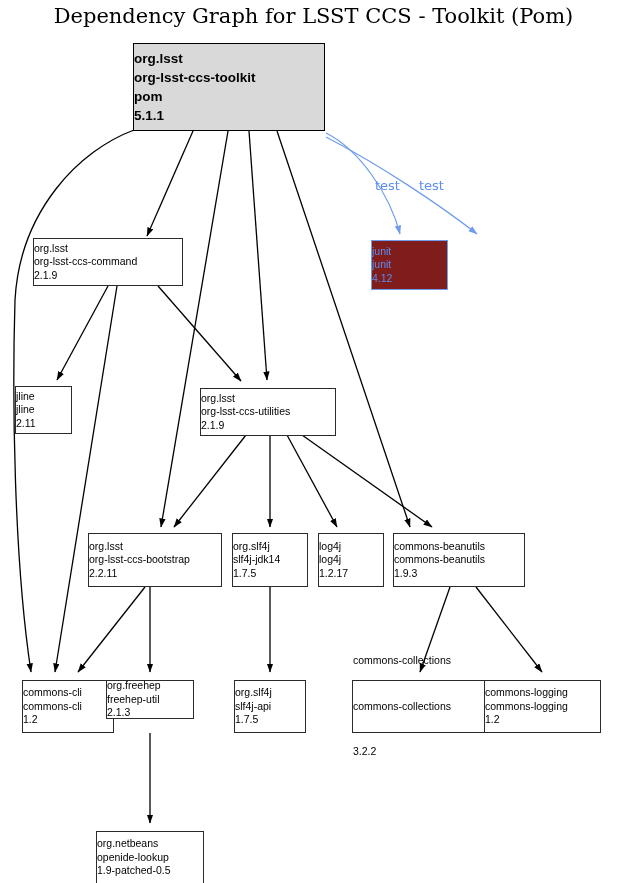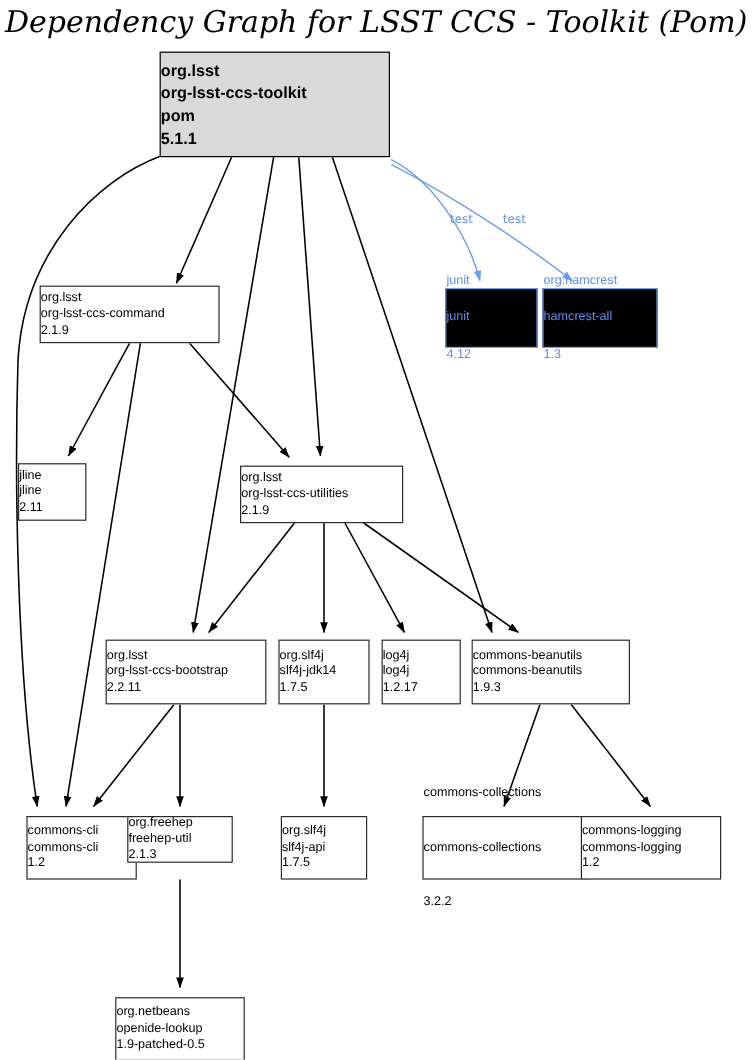--- a/index.html
+++ b/index.html
@@ -26,25 +26,24 @@
     width: 627px;
     height: 883px;
   }
   .title {
     position: absolute;
     left: 0;
     top: 4px;
     width: 627px;
     text-align: center;
     font-family: "DejaVu Serif", serif;
-    font-size: 25px;
+    font-size: 21px;
     color: #000000;
     letter-spacing: 0px;
     white-space: nowrap;
-    font-style: italic;
   }
   .node {
     position: absolute;
     box-sizing: border-box;
     background: #ffffff;
     border: 1.4px solid #2b2b2b;
     display: flex;
     flex-direction: column;
     align-items: flex-start;
     justify-content: center;
@@ -58,30 +57,29 @@
   .node.root {
     background: #d9d9d9;
     border: 1.6px solid #000000;
     font-size: 13.5px;
     line-height: 19px;
     font-weight: bold;
   }
   .node.test-node {
     border: 1.4px solid #6f9ceb;
     color: #5b8def;
-    background: #000000;
-    gap: 17px;
+    background: #7f1d1d;
   }
   .node .ln {
     display: block;
   }
   .edge-label {
     position: absolute;
     font-family: "DejaVu Sans", sans-serif;
-    font-size: 10px;
+    font-size: 13px;
     color: #5b8def;
     white-space: nowrap;
   }
 </style>
 </head>
 <body>
 
 <div id="graph-root">
 
   <div class="title">Dependency Graph for LSST CCS - Toolkit (Pom)</div>
@@ -152,25 +150,20 @@
 
   <div class="edge-label" style="left:375px; top:178px;">test</div>
   <div class="edge-label" style="left:419px; top:178px;">test</div>
 
   <div class="node test-node" style="left:371px; top:240px; width:77px; height:50px;">
     <span class="ln">junit</span>
     <span class="ln">junit</span>
     <span class="ln">4.12</span>
   </div>
 
-  <div class="node test-node" style="left:452px; top:240px; width:96px; height:50px;">
-    <span class="ln">org.hamcrest</span>
-    <span class="ln">hamcrest-all</span>
-    <span class="ln">1.3</span>
-  </div>
 
   <div class="node" style="left:33px; top:238px; width:150px; height:48px;">
     <span class="ln">org.lsst</span>
     <span class="ln">org-lsst-ccs-command</span>
     <span class="ln">2.1.9</span>
   </div>
 
   <div class="node" style="left:15px; top:386px; width:57px; height:48px;">
     <span class="ln">jline</span>
     <span class="ln">jline</span>

